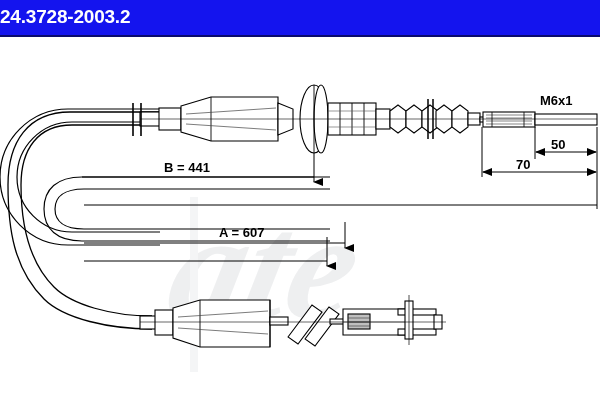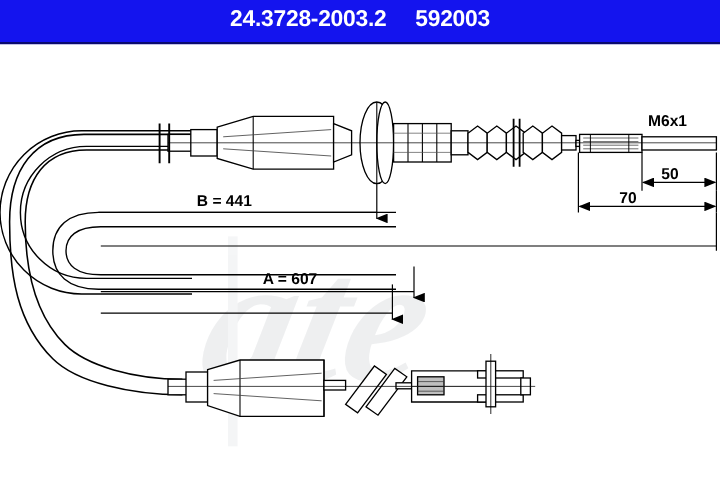--- a/index.html
+++ b/index.html
@@ -27,21 +27,21 @@
     box-sizing: border-box;
   }
   #title-bar .title-inner {
     position: absolute;
     left: 0;
     top: 0;
     width: 600px;
     height: 33px;
     display: flex;
     align-items: center;
-    justify-content: center;
+    justify-content: flex-start;
     gap: 24px;
   }
   .title-text {
     color: #ffffff;
     font-family: "Liberation Sans", sans-serif;
     font-weight: bold;
     font-size: 19px;
     letter-spacing: -0.2px;
     white-space: nowrap;
   }
@@ -74,21 +74,20 @@
   }
 </style>
 </head>
 <body>
 
 <div id="page">
 
   <div id="title-bar">
     <div class="title-inner">
       <span class="title-text">24.3728-2003.2</span>
-      <span class="title-text">592003</span>
     </div>
     <div id="title-rule"></div>
   </div>
 
   <div id="drawing-area">
     <svg class="dwg" viewBox="0 0 600 363" xmlns="http://www.w3.org/2000/svg">
 
       <defs>
         <marker id="arrR" markerWidth="10" markerHeight="8" refX="9" refY="4" orient="auto" markerUnits="userSpaceOnUse">
           <path d="M0,0 L10,4 L0,8 z" fill="#000"></path>

